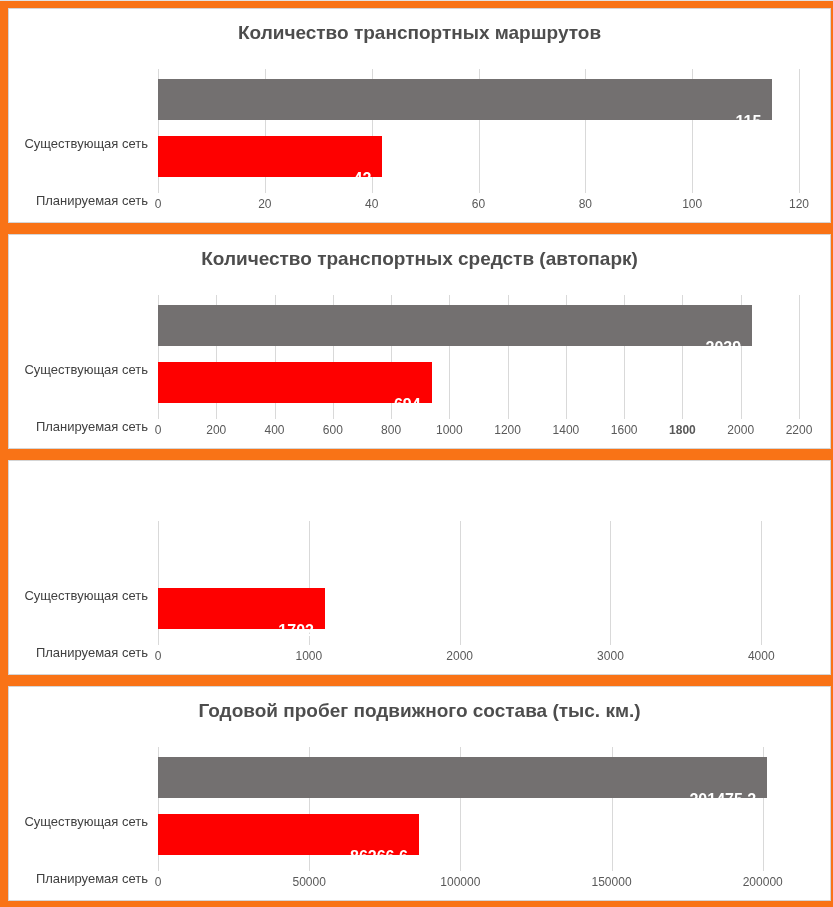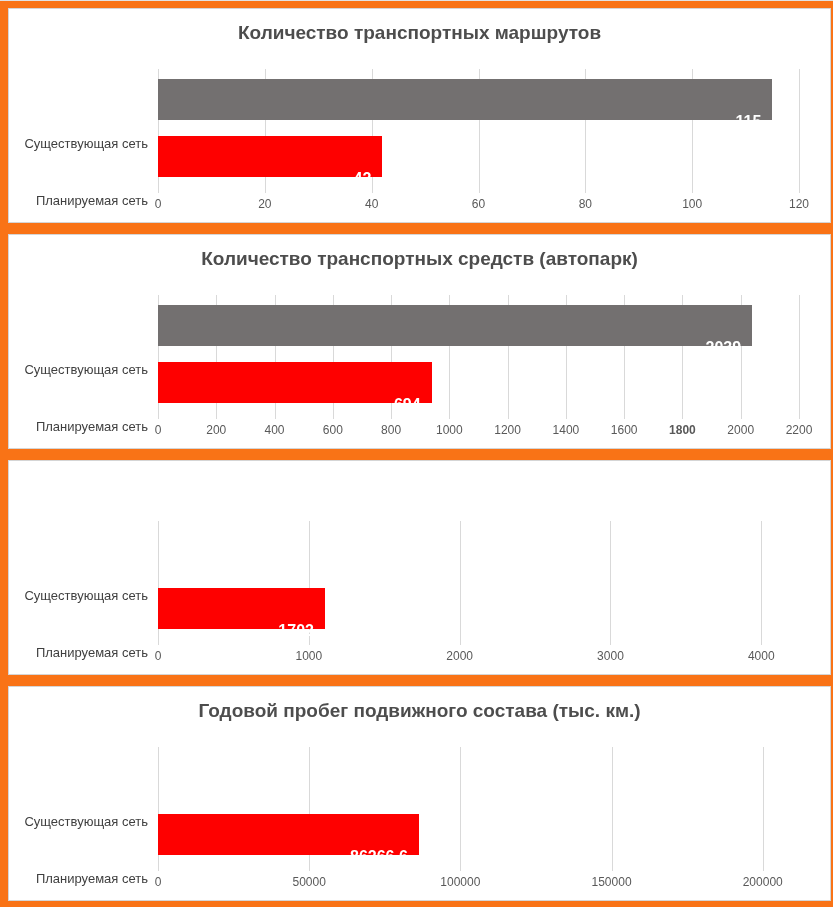--- a/index.html
+++ b/index.html
@@ -181,20 +181,23 @@
         <div class="tick-label" style="left: 0%;">0</div>
         <div class="gridline" style="left: 23.5849%;"></div>
         <div class="tick-label" style="left: 23.5849%;">50000</div>
         <div class="gridline" style="left: 47.1698%;"></div>
         <div class="tick-label" style="left: 47.1698%;">100000</div>
         <div class="gridline" style="left: 70.7547%;"></div>
         <div class="tick-label" style="left: 70.7547%;">150000</div>
         <div class="gridline" style="left: 94.3396%;"></div>
         <div class="tick-label" style="left: 94.3396%;">200000</div>
         <div class="cat-label" style="top: 30.5px;">Существующая сеть</div>
+        <div class="bar" style="top: 10px; width: 95.0355%; background: rgb(115, 112, 112);">
+          <div class="bar-value">201475.2</div>
+        </div>
         <div class="cat-label" style="top: 87.5px;">Планируемая сеть</div>
         <div class="bar" style="top: 67px; width: 40.6918%; background: rgb(254, 0, 0);">
           <div class="bar-value">86266.6</div>
         </div>
       </div>
   </section>
 
 </main>
 
 </body></html>

